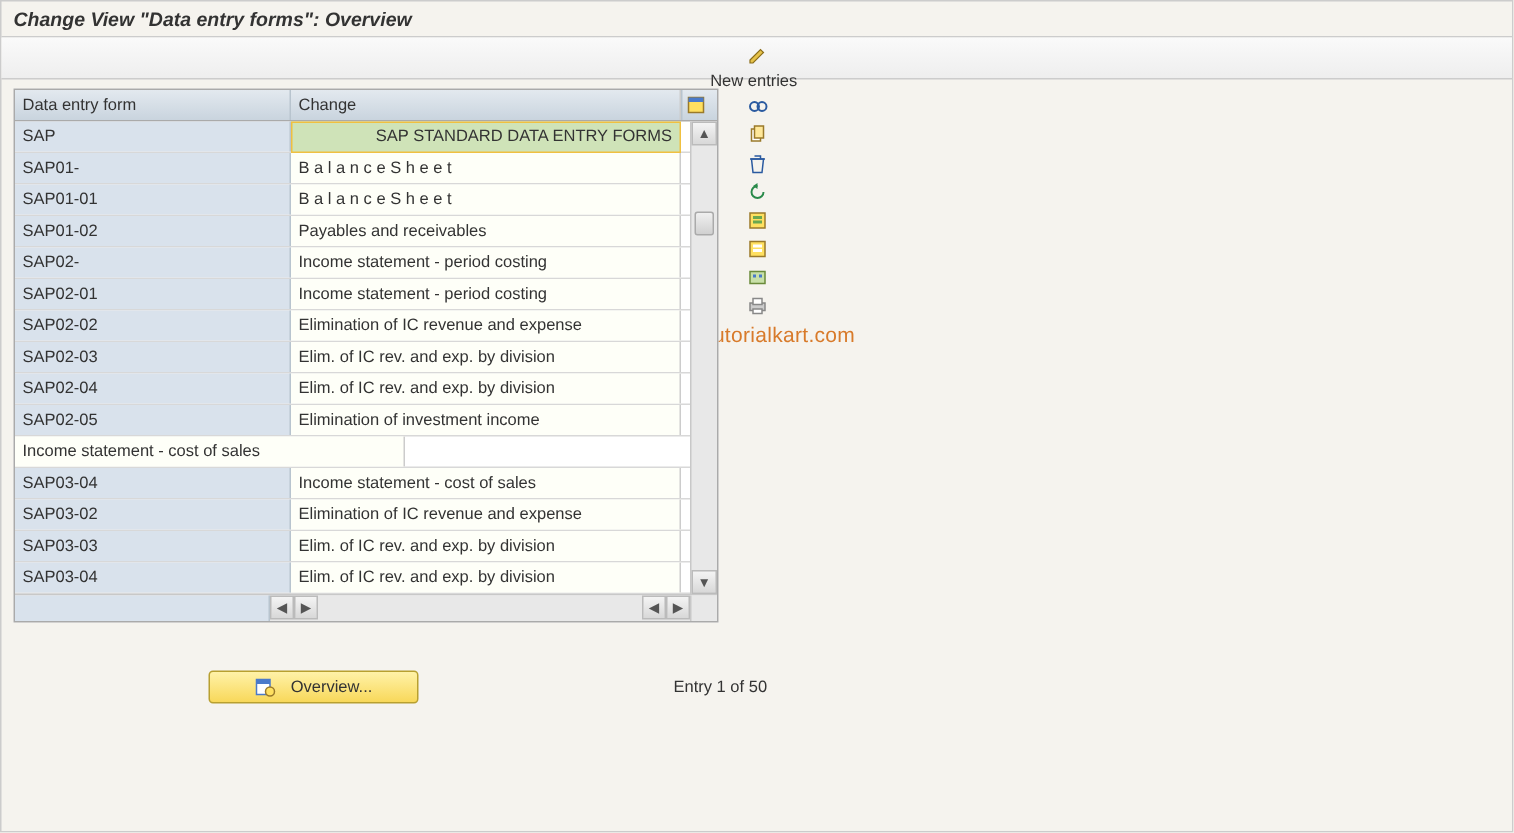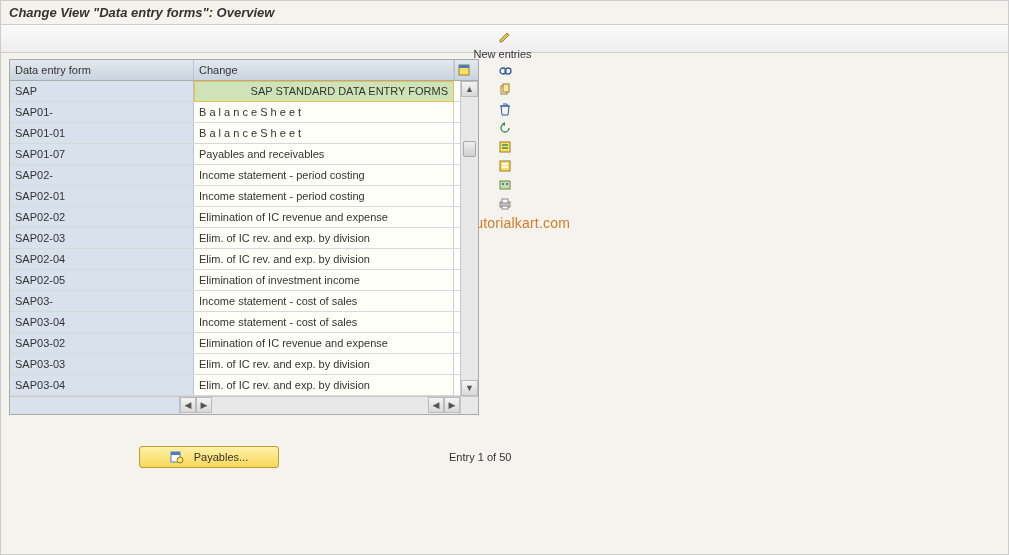--- a/index.html
+++ b/index.html
@@ -263,21 +263,21 @@
           </div>
           <div class="grid-row">
             <div class="col-key">SAP01-</div>
             <div class="col-title">B a l a n c e   S h e e t</div>
           </div>
           <div class="grid-row">
             <div class="col-key">SAP01-01</div>
             <div class="col-title">B a l a n c e   S h e e t</div>
           </div>
           <div class="grid-row">
-            <div class="col-key">SAP01-07</div>
+            <div class="col-key">SAP01-02</div>
             <div class="col-title">Payables and receivables</div>
           </div>
           <div class="grid-row">
             <div class="col-key">SAP02-</div>
             <div class="col-title">Income statement - period costing</div>
           </div>
           <div class="grid-row">
             <div class="col-key">SAP02-01</div>
             <div class="col-title">Income statement - period costing</div>
           </div>
@@ -291,21 +291,20 @@
           </div>
           <div class="grid-row">
             <div class="col-key">SAP02-04</div>
             <div class="col-title">Elim. of IC rev. and exp. by division</div>
           </div>
           <div class="grid-row">
             <div class="col-key">SAP02-05</div>
             <div class="col-title">Elimination of investment income</div>
           </div>
           <div class="grid-row">
-            <div class="col-key">SAP03-</div>
             <div class="col-title">Income statement - cost of sales</div>
           </div>
           <div class="grid-row">
             <div class="col-key">SAP03-04</div>
             <div class="col-title">Income statement - cost of sales</div>
           </div>
           <div class="grid-row">
             <div class="col-key">SAP03-02</div>
             <div class="col-title">Elimination of IC revenue and expense</div>
           </div>
@@ -337,19 +336,19 @@
 
     <div class="footer-area">
       <span class="position-btn">
         <span class="picon">
           <svg width="14" height="14" viewBox="0 0 14 14">
               <rect x="1" y="2" width="9" height="10" fill="#fff" stroke="#4a7aca"></rect>
               <rect x="1" y="2" width="9" height="3" fill="#4a7aca"></rect>
               <circle cx="10" cy="10" r="3" fill="#ffe060" stroke="#9a7a2a"></circle>
             </svg>
         </span>
-        <span>Payables...</span>
+        <span>Overview...</span>
       </span>
       <span class="entry-status">Entry 1 of 50</span>
     </div>
   </div>
 
 </div>
 
 </body></html>

